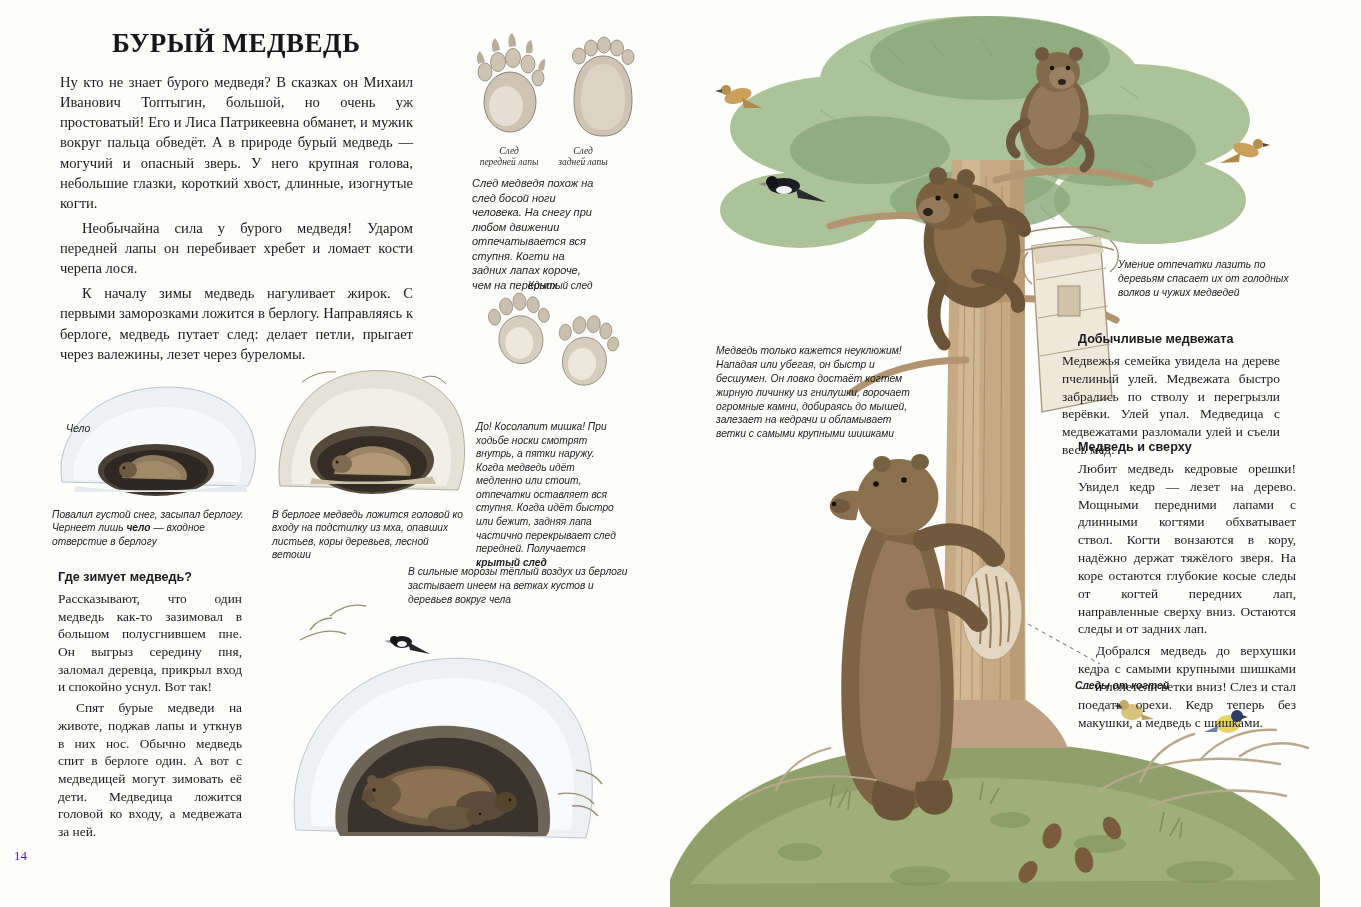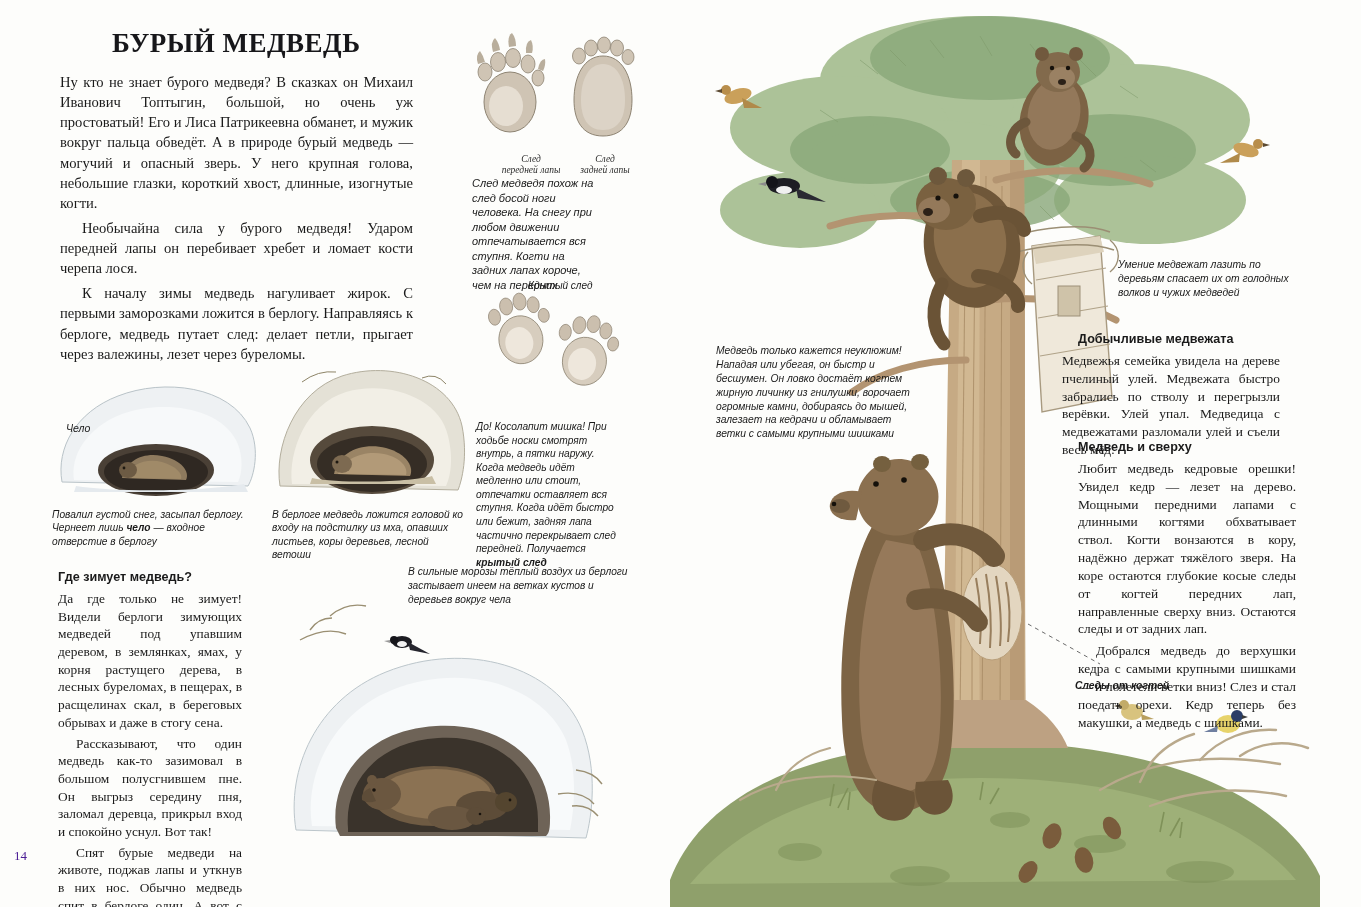--- a/index.html
+++ b/index.html
@@ -54,26 +54,26 @@
     width: 170px;
   }
   .paw-row {
     display: flex;
     justify-content: space-between;
     align-items: flex-end;
     height: 120px;
   }
   .paw-caption {
     display: flex;
-    justify-content: flex-end;
+    justify-content: flex-start;
     font-size: 9.5px;
     font-style: italic;
     color: #2a2a2a;
     text-align: center;
-    margin-top: 12px;
+    margin-top: 4px;
   }
   .paw-caption div { width: 74px; line-height: 1.2; }
   .paw-note {
     position: absolute;
     left: 472px; top: 176px;
     width: 130px;
     font-size: 11px;
     font-style: italic;
     line-height: 1.32;
     font-family: "Liberation Sans", sans-serif;
@@ -341,21 +341,20 @@
         <g stroke="#8d8467" stroke-width="1" fill="none">
           <path d="M30 30 q16 -12 34 -10"></path>
           <path d="M150 26 q14 -6 24 6"></path>
         </g>
       </svg>
     </div>
     <div class="den-cap den2-cap">В берлоге медведь ложится головой ко входу на подстилку из мха, опавших листьев, коры деревьев, лесной ветоши</div>
 
     <div class="subhead where-head">Где зимует медведь?</div>
     <div class="where-body">
-      <p>Да где только не зимует! Видели берлоги зимующих медведей под упавшим деревом, в землянках, ямах, у корня растущего дерева, в лесных буреломах, в пещерах, в расщелинах скал, в береговых обрывах и даже в стогу сена.</p>
       <p>Рассказывают, что один медведь как-то зазимовал в большом полусгнившем пне. Он выгрыз середину пня, заломал деревца, прикрыл вход и спокойно уснул. Вот так!</p>
       <p>Спят бурые медведи на животе, поджав лапы и уткнув в них нос. Обычно медведь спит в берлоге один. А вот с медведицей могут зимовать её дети. Медведица ложится головой ко входу, а медвежата за ней.</p>
     </div>
 
     <div class="den3">
       <svg width="320" height="300" viewBox="0 0 320 300">
 
         <path d="M10 250 C0 190 30 120 100 92 C180 60 270 86 296 150 C312 190 306 236 300 258 Z" fill="#eef1f3" stroke="#bcc6cb" stroke-width="1"></path>
         <path d="M26 246 C18 196 46 134 106 110 C176 82 256 104 280 160 C292 192 288 230 284 250 Z" fill="#f8fafb"></path>
 
@@ -578,21 +577,21 @@
       </g>
 
       <g stroke="#7f9159" stroke-width="1.6" fill="none">
         <path d="M150 806 l4 -22 M158 808 l10 -20 M168 810 l2 -18"></path>
         <path d="M480 832 l4 -20 M490 836 l10 -18 M500 838 l2 -16"></path>
         <path d="M300 800 l3 -18 M310 804 l9 -16"></path>
       </g>
     </svg>
 
     <div class="note-bear">Медведь только кажется неуклюжим! Нападая или убегая, он быстр и бесшумен. Он ловко достаёт когтем жирную личинку из гнилушки, ворочает огромные камни, добираясь до мышей, залезает на кедрачи и обламывает ветки с самыми крупными шишками</div>
-    <div class="note-climb">Умение медвежат лазить по деревьям спасает их от голодных волков и чужих медведей</div>
+    <div class="note-climb">Умение отпечатки лазить по деревьям спасает их от голодных волков и чужих медведей</div>
 
     <div class="subhead r-head-1">Добычливые медвежата</div>
     <div class="r-body-1">Медвежья семейка увидела на дереве пчелиный улей. Медвежата быстро забрались по стволу и перегрызли верёвки. Улей упал. Медведица с медвежатами разломали улей и съели весь мёд.</div>
 
     <div class="subhead r-head-2">Медведь и сверху</div>
     <div class="r-body-2">
       <p>Любит медведь кедровые орешки! Увидел кедр — лезет на дерево. Мощными передними лапами с длинными когтями обхватывает ствол. Когти вонзаются в кору, надёжно держат тяжёлого зверя. На коре остаются глубокие косые следы от когтей передних лап, направленные сверху вниз. Остаются следы и от задних лап.</p>
       <p>Добрался медведь до верхушки кедра с самыми крупными шишками — и полетели ветки вниз! Слез и стал поедать орехи. Кедр теперь без макушки, а медведь с шишками.</p>
     </div>
 

